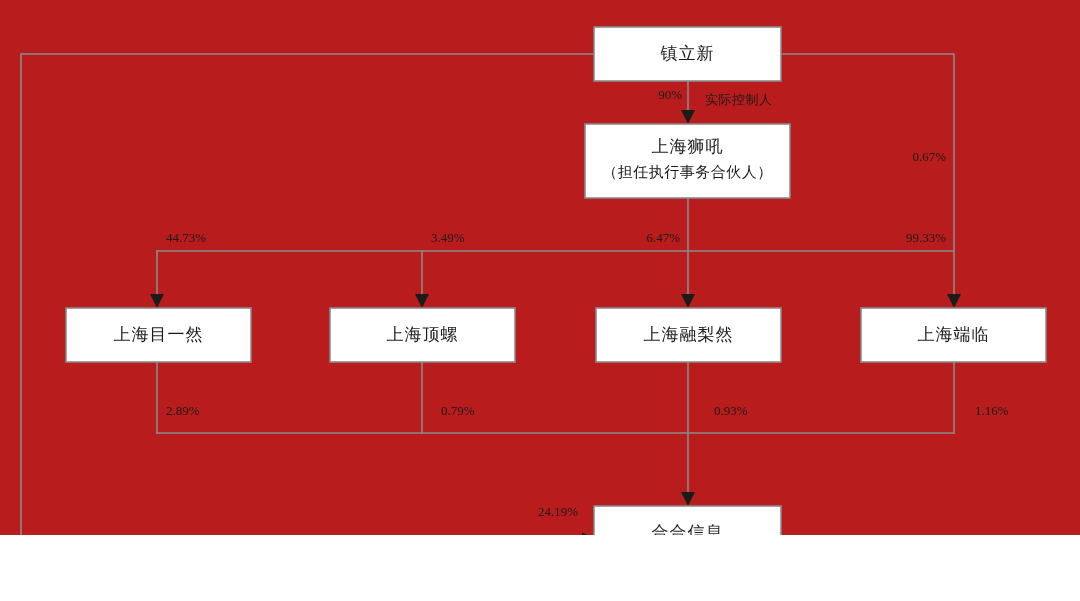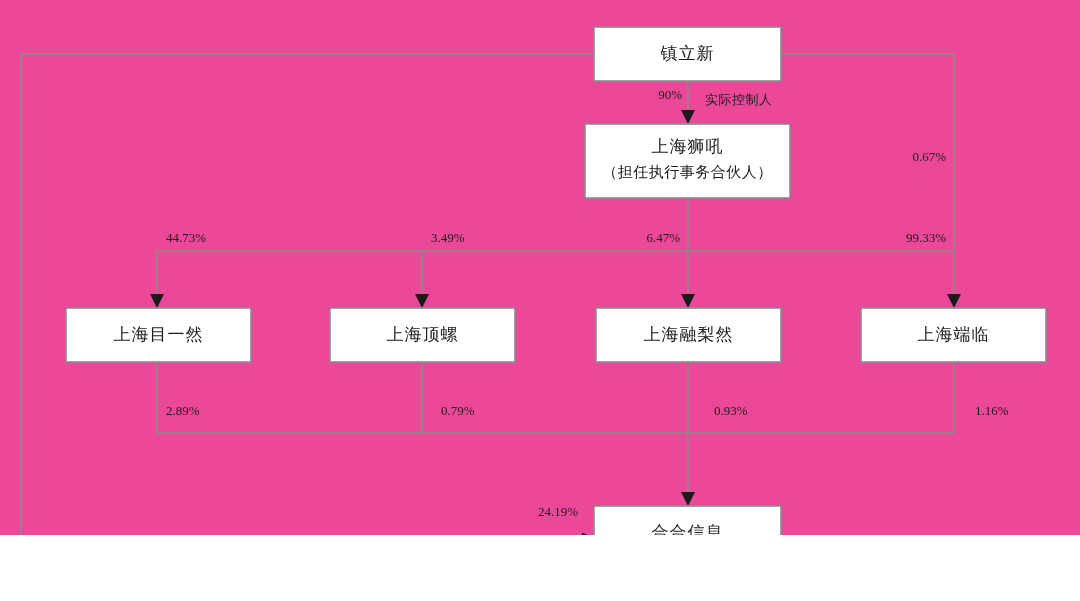--- a/index.html
+++ b/index.html
@@ -7,21 +7,21 @@
     padding: 0;
     background: #ffffff;
   }
   body {
     font-family: "Liberation Serif", "DejaVu Serif", serif;
   }
   #diagram-root {
     position: relative;
     width: 1080px;
     height: 535px;
-    background: #ec4899;
+    background: #b91c1c;
     overflow: hidden;
   }
   svg.diagram-svg {
     display: block;
     width: 1080px;
     height: 601px;
   }
   .node-box {
     fill: #ffffff;
     stroke: #8a8a8a;

